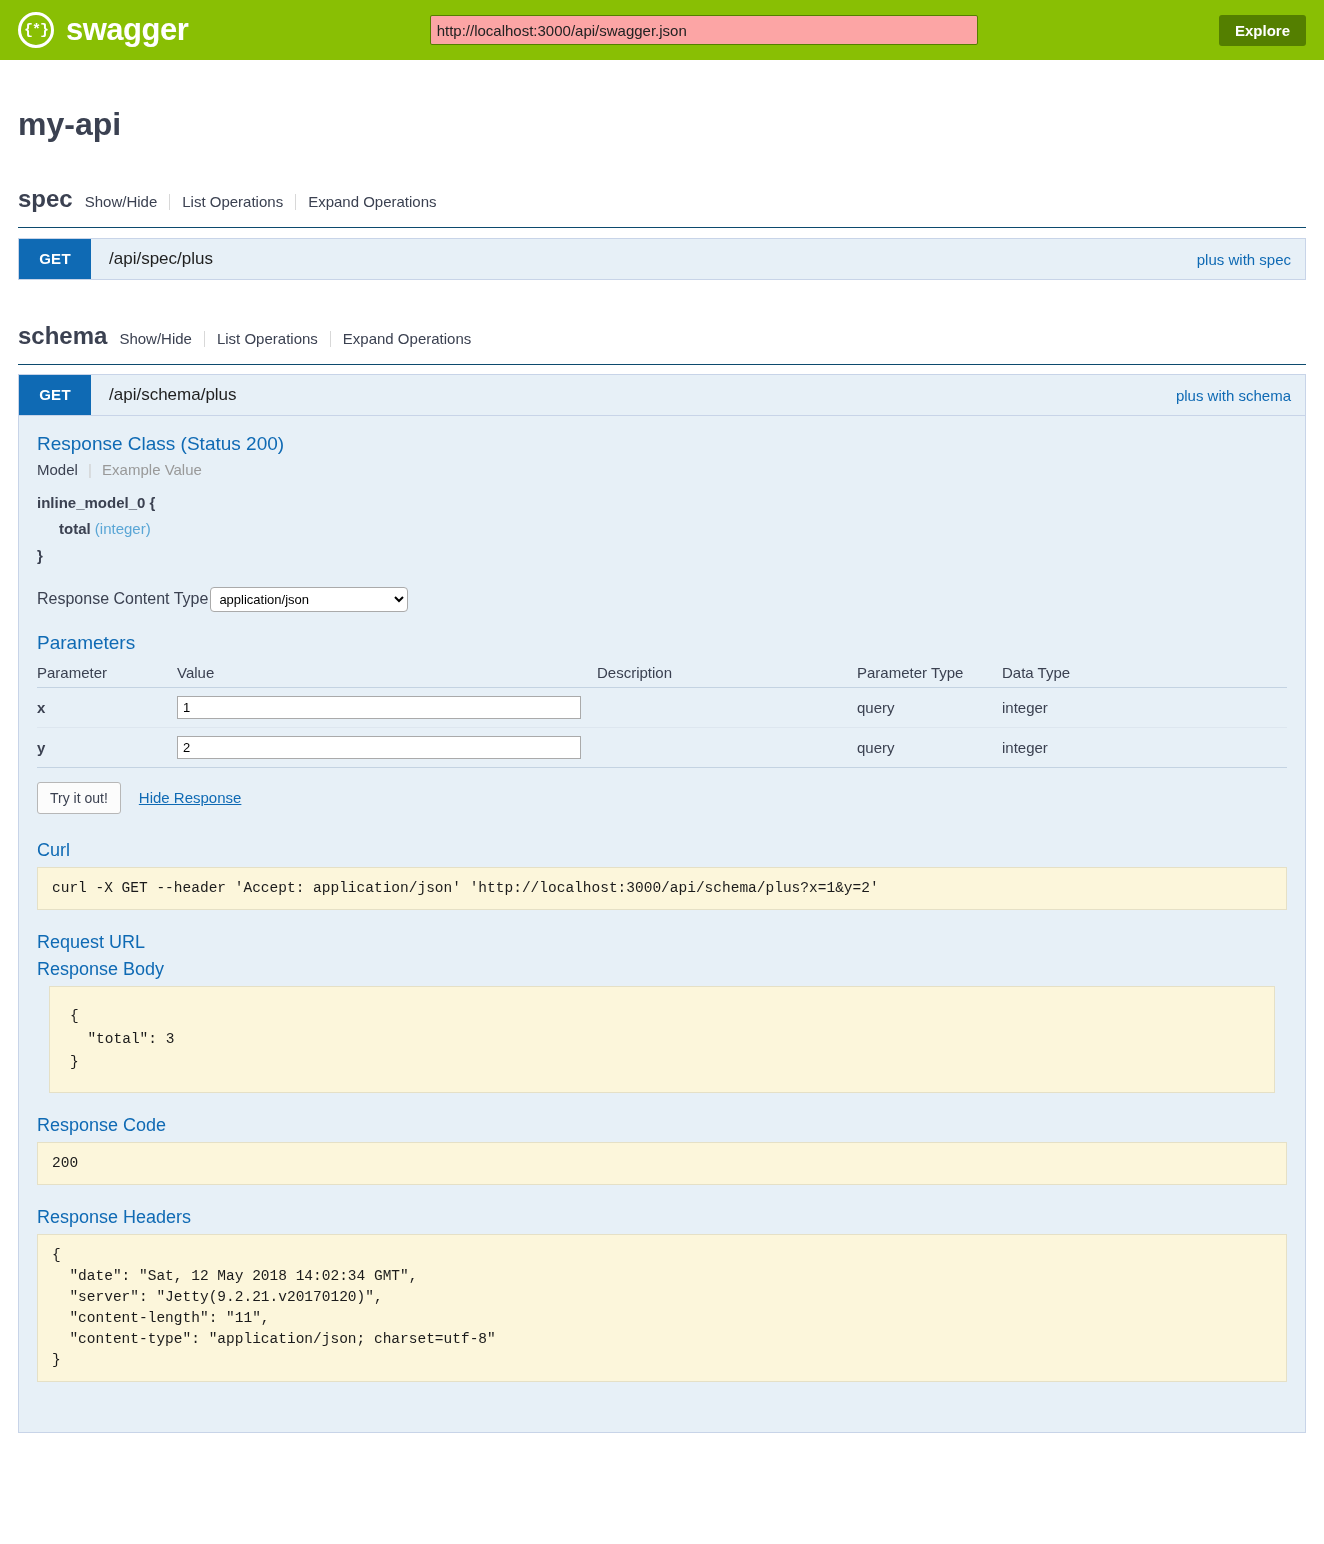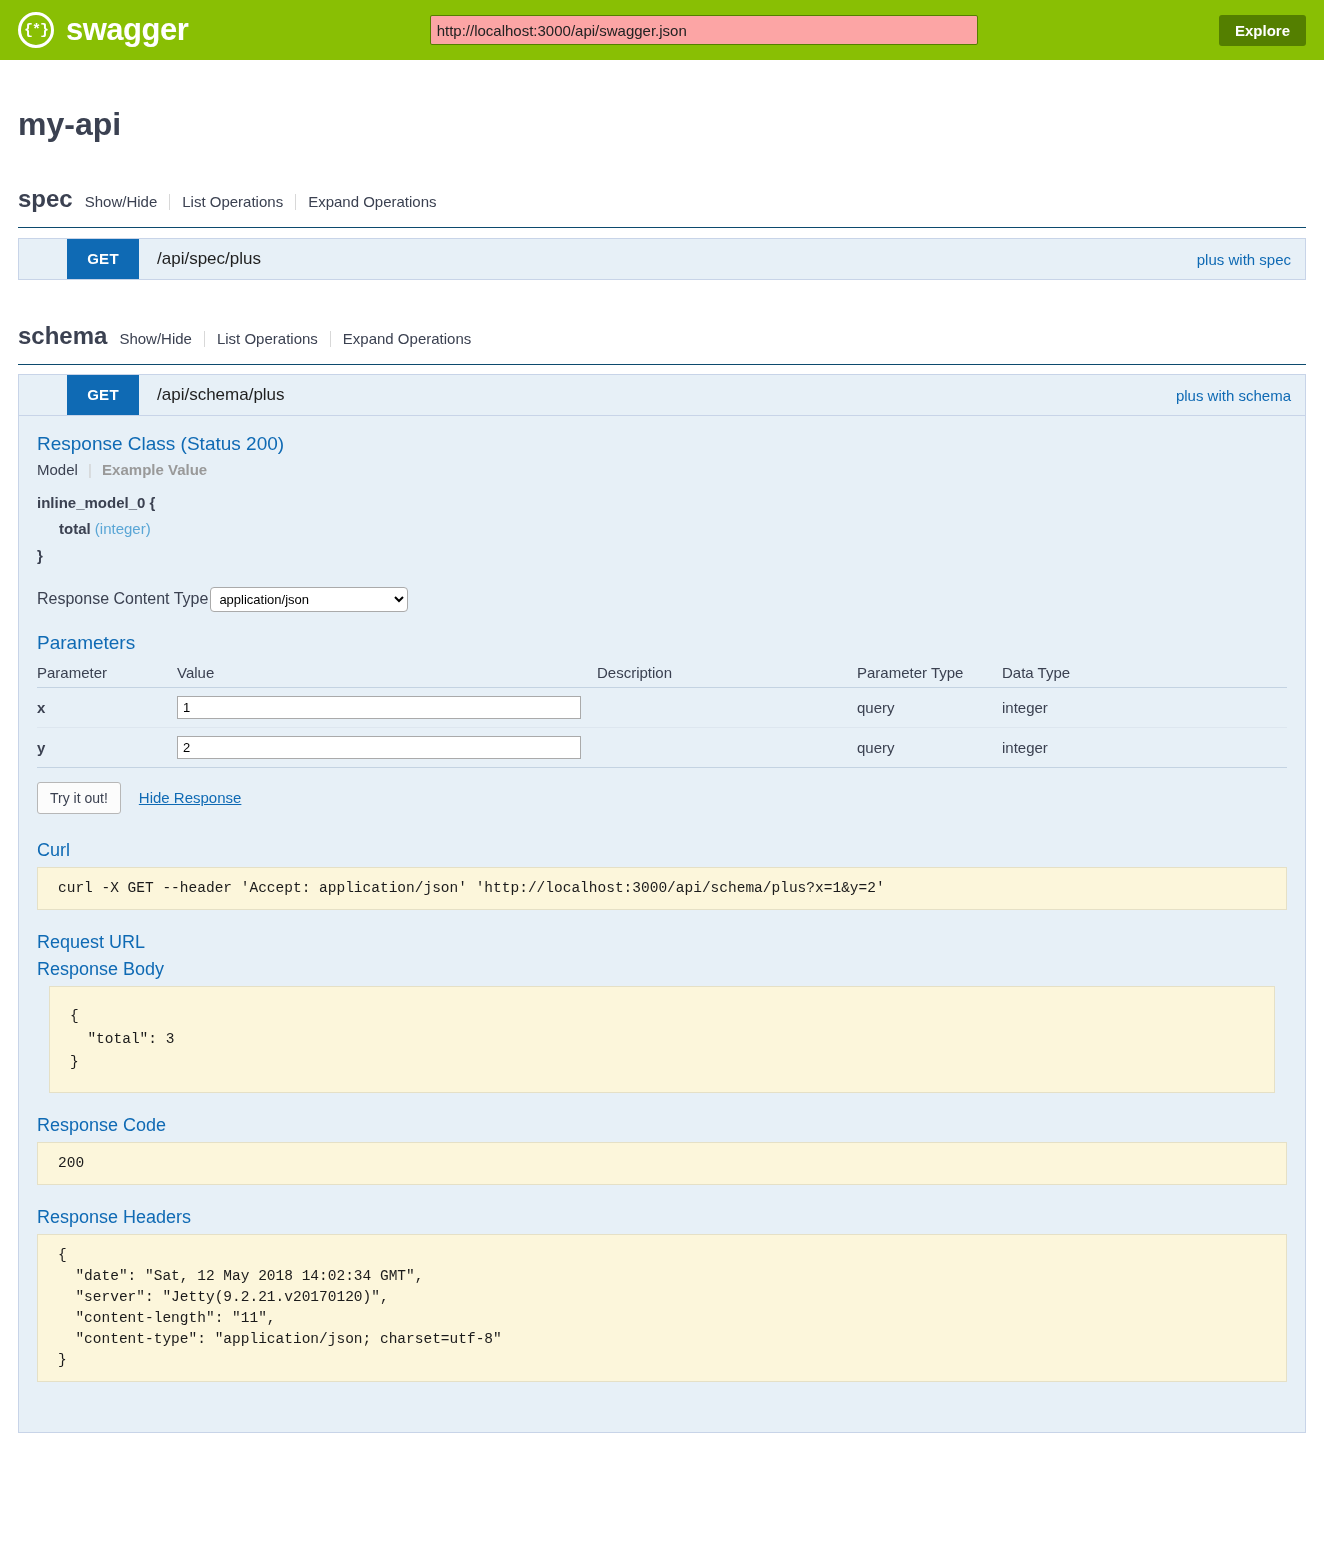--- a/index.html
+++ b/index.html
@@ -134,21 +134,20 @@
     margin-top: 10px;
   }
   .operation.collapsed { border: 1px solid #c8d4e8; }
   .op-head {
     display: flex;
     align-items: stretch;
     background: #e7f0f7;
     border: 1px solid #c8d4e8;
     margin: -1px;
     position: relative;
-    padding-left: 48px;
   }
   .op-method {
     background: #0f6ab4;
     color: #ffffff;
     font-weight: bold;
     font-size: 15px;
     width: 72px;
     min-width: 72px;
     text-align: center;
     padding: 11px 0;
@@ -186,21 +185,21 @@
   .model-tabs {
     font-size: 15px;
     margin: 6px 0 12px 0;
     color: #3b4151;
   }
   .model-tabs .active { color: #3b4151; }
   .model-tabs .sep {
     color: #cfcfcf;
     margin: 0 6px;
   }
-  .model-tabs .inactive { color: #999999; cursor: pointer; font-weight: bold; }
+  .model-tabs .inactive { color: #999999; cursor: pointer; }
 
   .model-block {
     font-family: "Liberation Sans", sans-serif;
     font-size: 15px;
     color: #3b4151;
     line-height: 1.75;
     margin-bottom: 18px;
   }
   .model-block .mname { font-weight: bold; }
   .model-block .prop { padding-left: 22px; }
@@ -283,21 +282,21 @@
     text-decoration: underline;
     cursor: pointer;
   }
 
   .code-box {
     background: #fcf6db;
     border: 1px solid #e5e0c6;
     font-family: "Liberation Mono", monospace;
     font-size: 14.5px;
     color: #1b1b1b;
-    padding: 10px 20px;
+    padding: 10px 14px;
     margin: 0 0 22px 0;
     white-space: pre;
     overflow-x: auto;
     line-height: 1.45;
   }
   .code-box.body-box {
     margin: 6px 12px 22px 12px;
     padding: 18px 20px;
     line-height: 1.6;
   }

